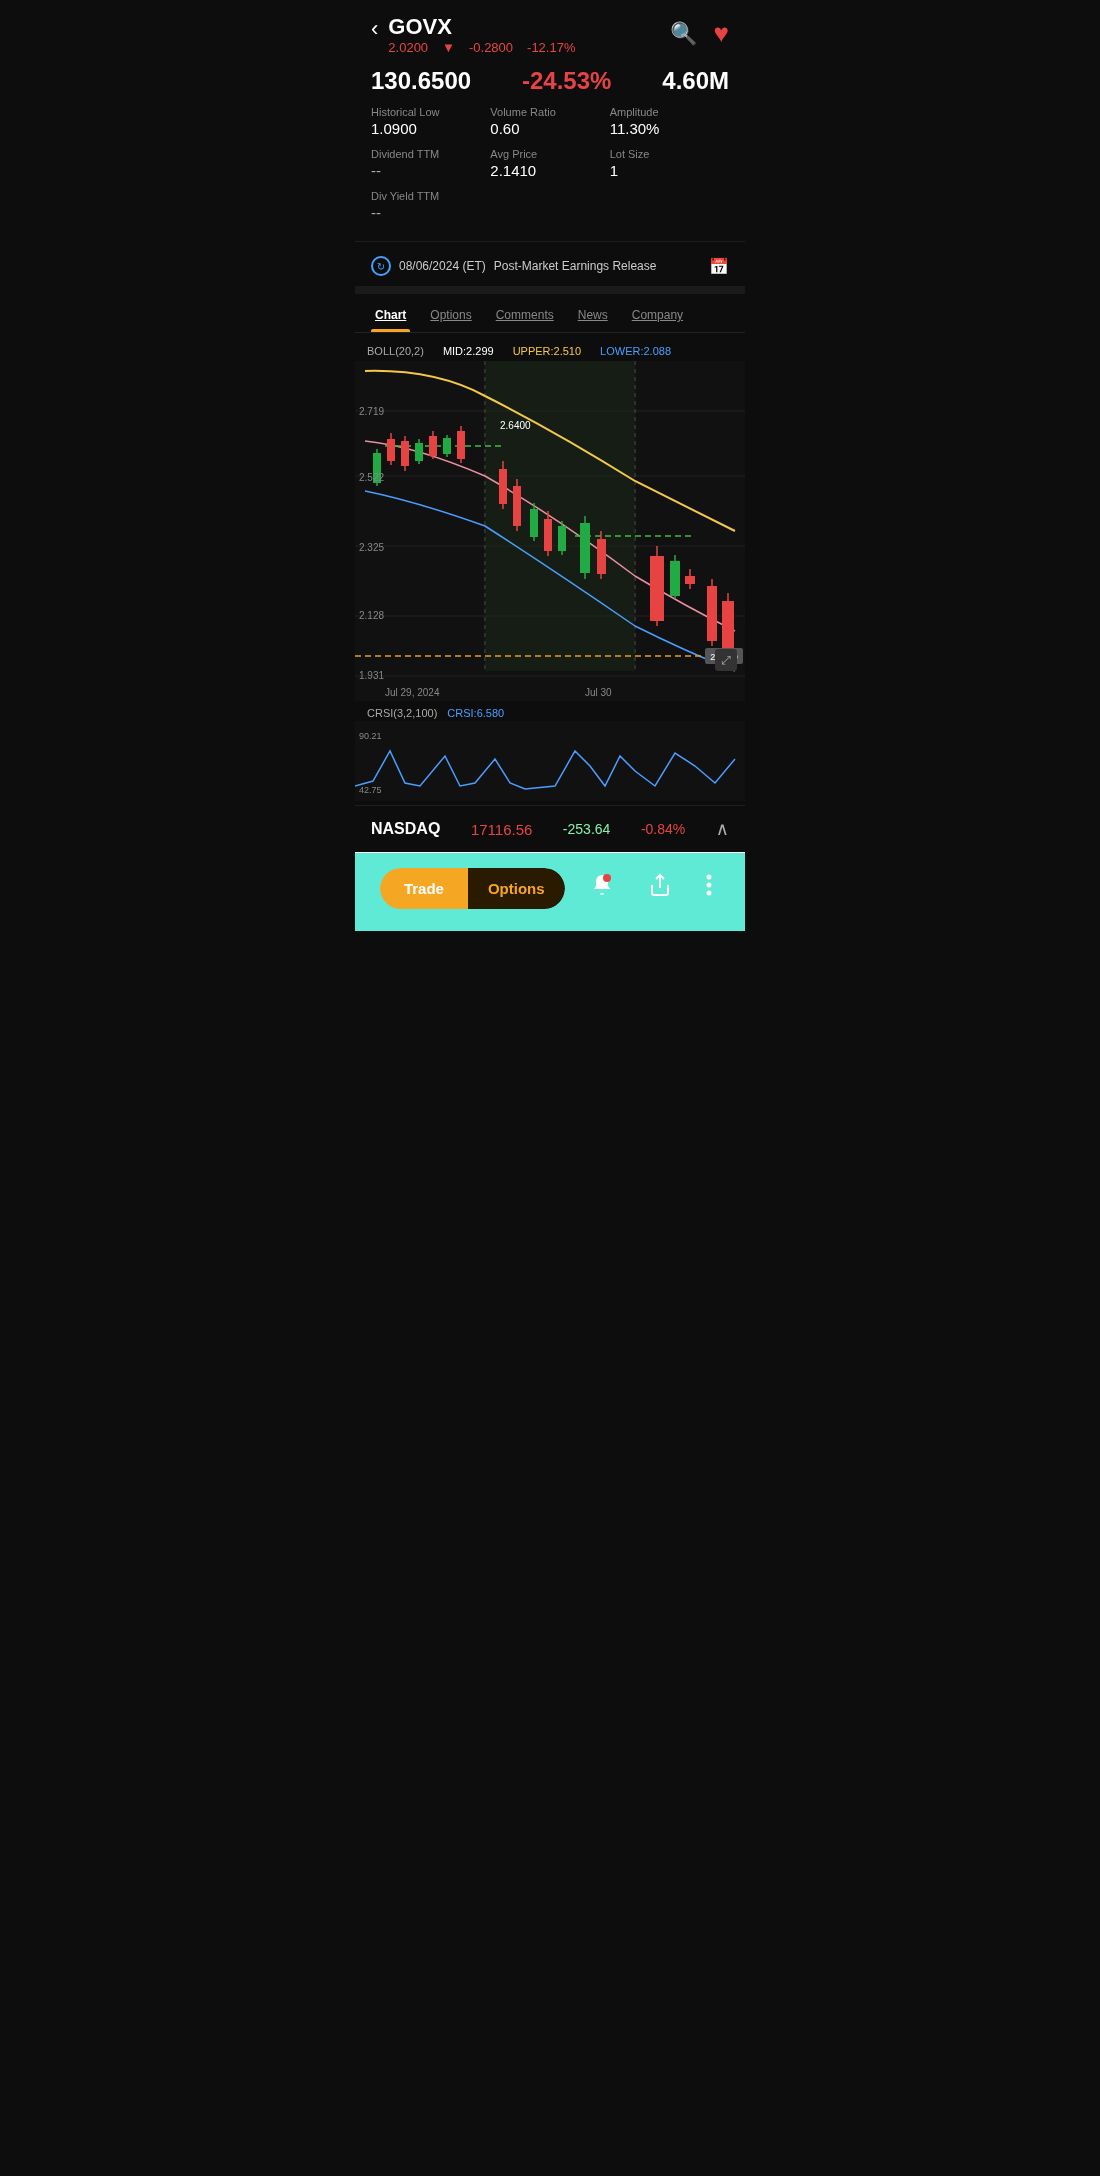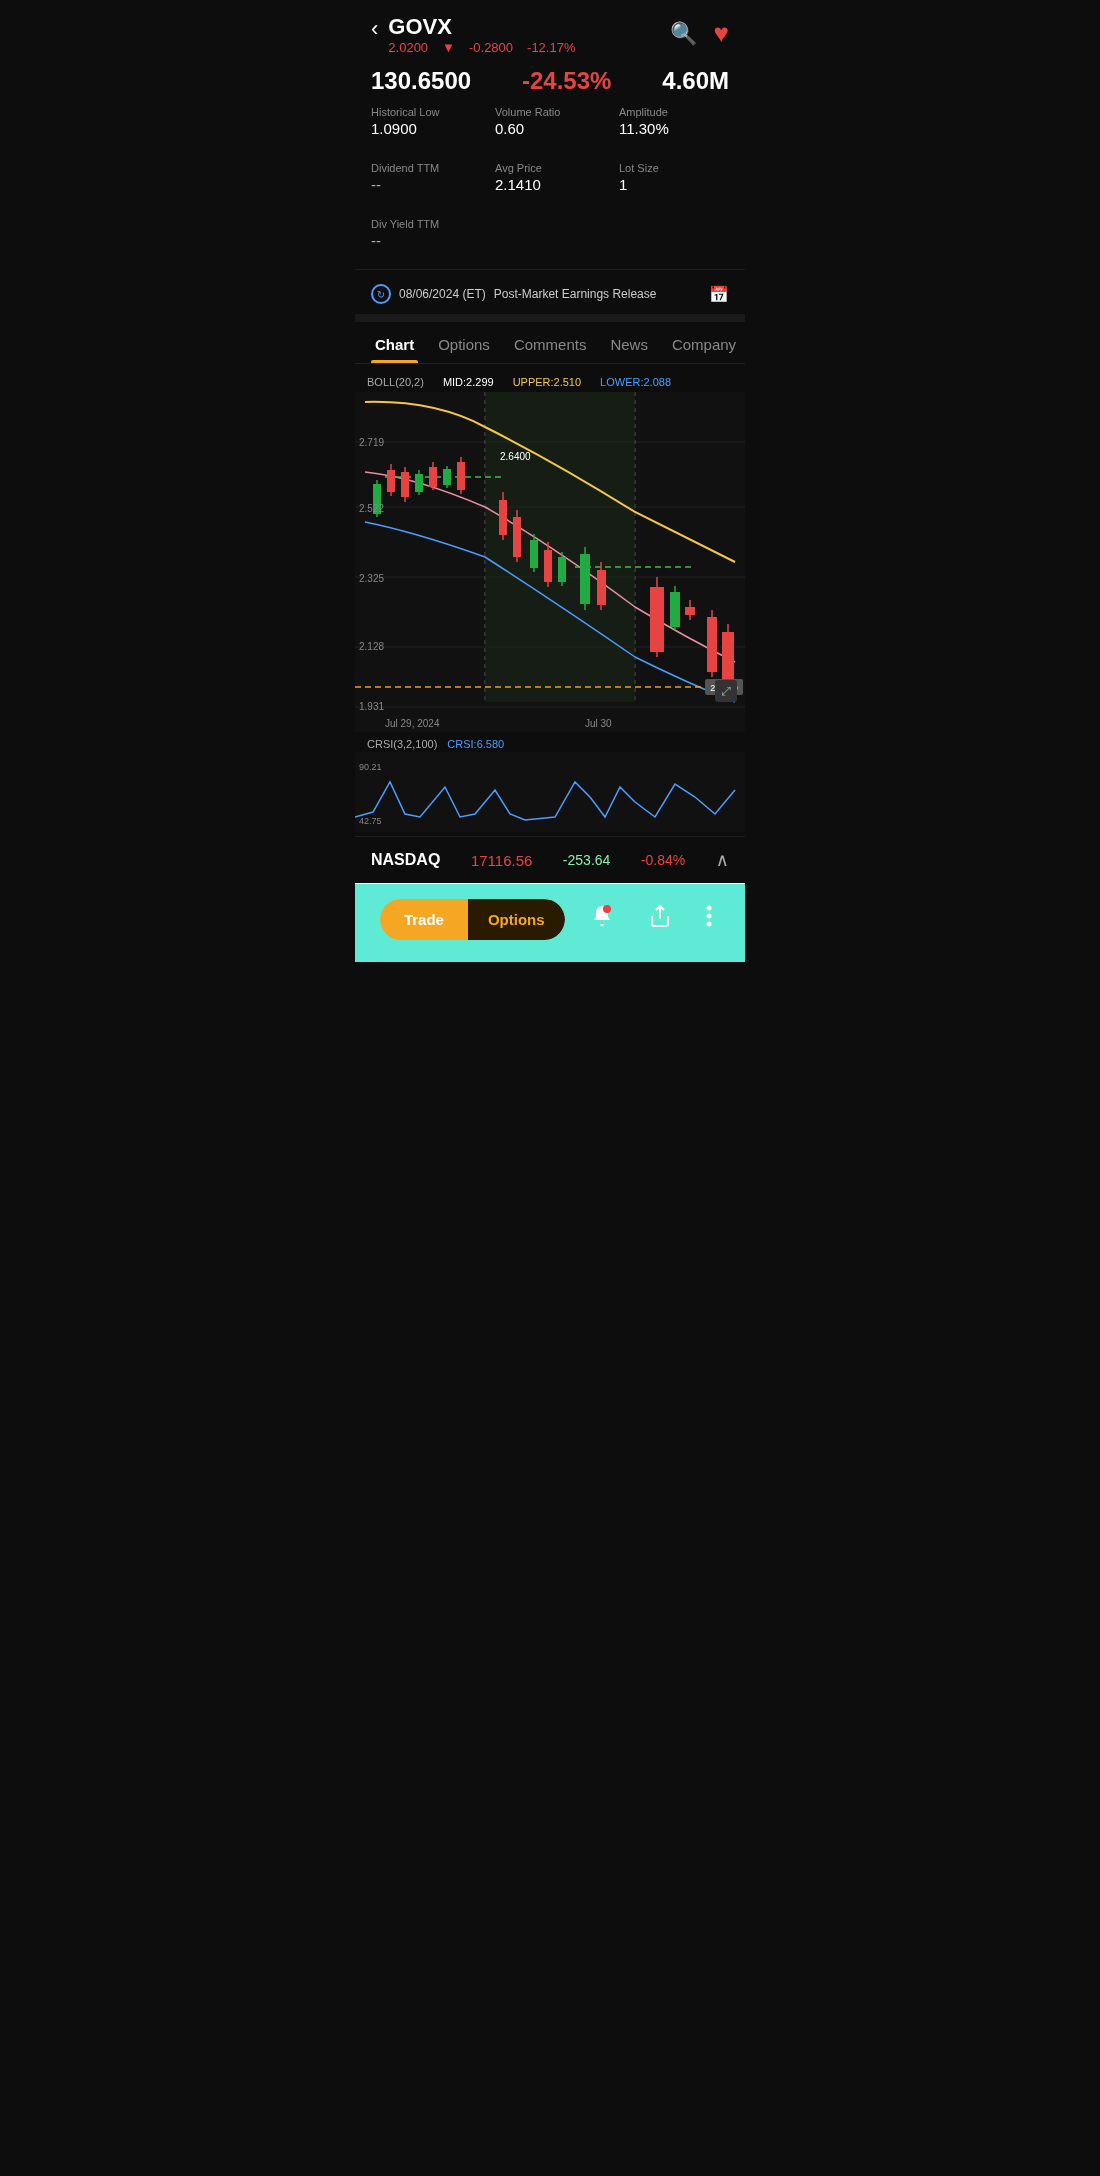--- a/index.html
+++ b/index.html
@@ -72,21 +72,21 @@
     }
     .stat-value-large {
       font-size: 24px;
       font-weight: 600;
       color: #fff;
     }
     .stat-value-large.red { color: #e84343; }
     .stats-grid {
       display: grid;
       grid-template-columns: 1fr 1fr 1fr;
-      gap: 14px;
+      gap: 0;
       margin-top: 8px;
     }
     .stat-cell {
       padding: 3px 0 8px;
     }
     .stat-label {
       font-size: 11px;
       color: #888;
       margin-bottom: 2px;
     }
@@ -138,24 +138,25 @@
 
     
     .tabs {
       display: flex;
       padding: 0 8px;
       border-bottom: 1px solid #222;
       background: #0d0d0d;
     }
     .tab {
       padding: 14px 12px 10px;
-      font-size: 15px;
+      font-size: 12px;
       color: #888;
       cursor: pointer;
       position: relative;
+      text-decoration: underline;
     }
     .tab.active {
       color: #fff;
       font-weight: 600;
     }
     .tab.active::after {
       content: '';
       position: absolute;
       bottom: 0;
       left: 8px;

